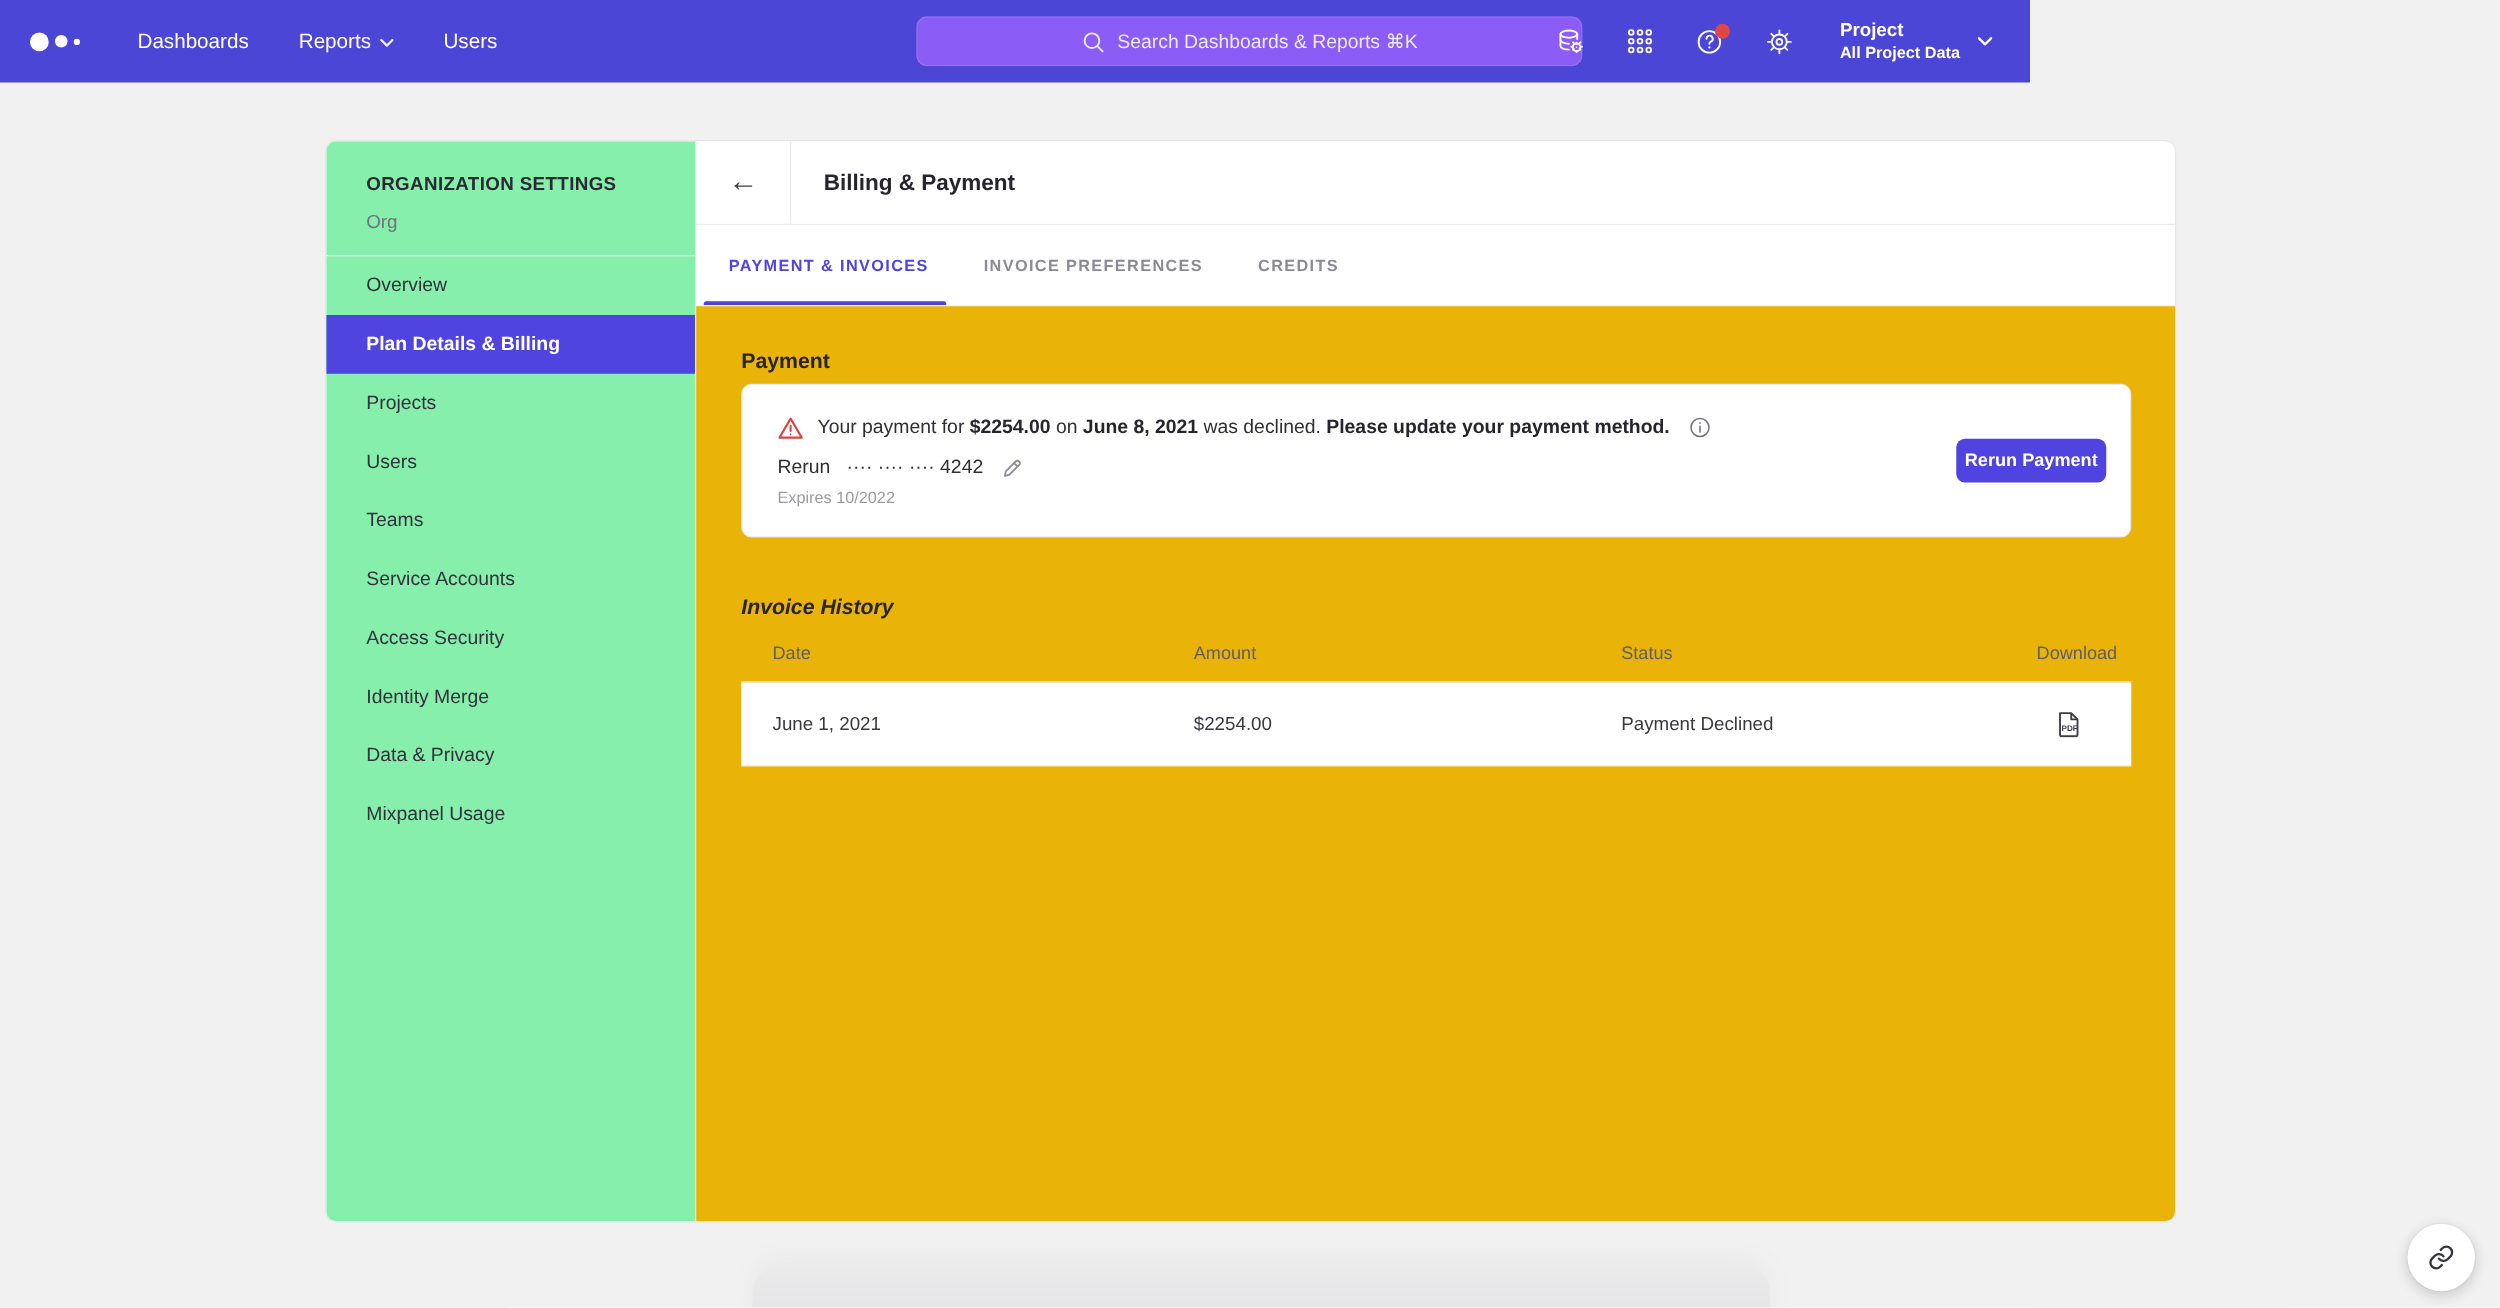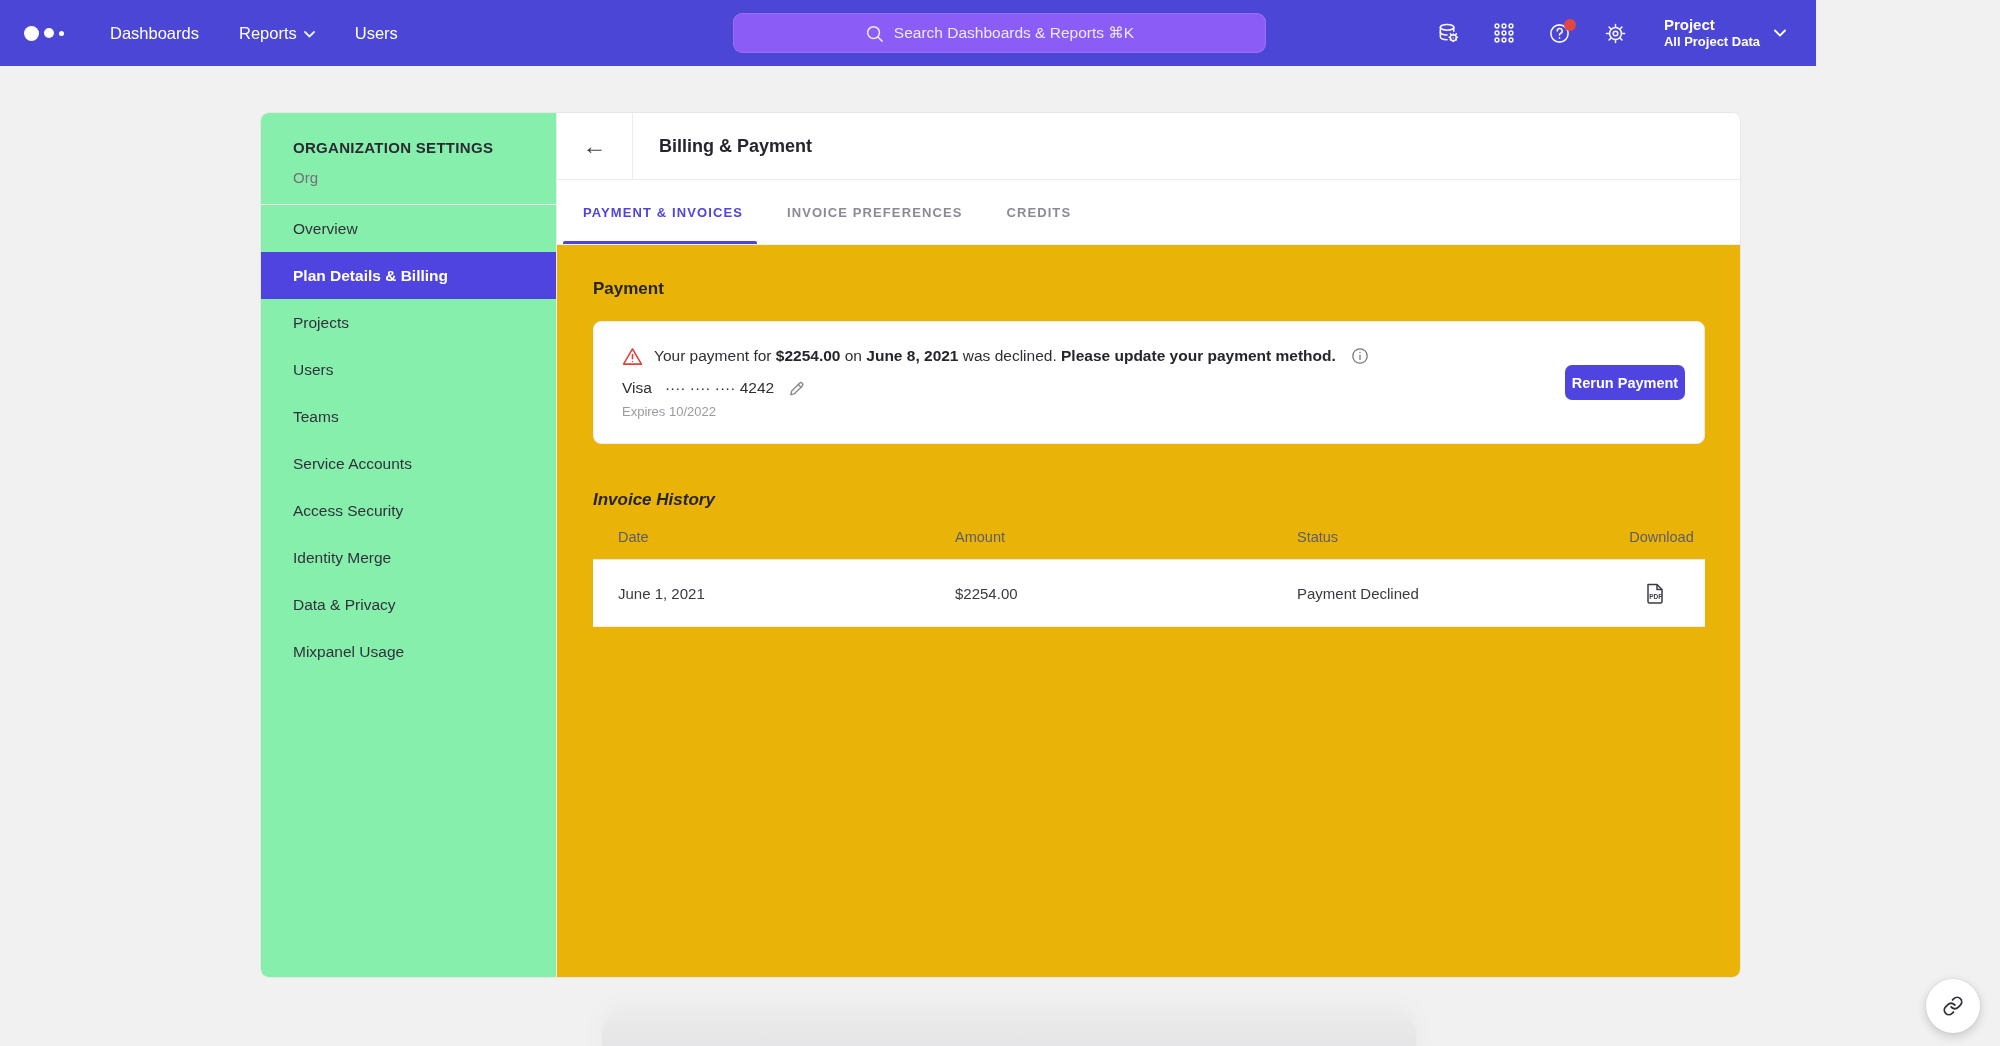--- a/index.html
+++ b/index.html
@@ -7,21 +7,21 @@
   body {
     font-family:"Liberation Sans", sans-serif;
     background:#f2f1f1;
     position:relative;
     color:#2b2a33;
   }
   svg { display:block; }
 
   
   .navbar {
-    position:absolute; left:0; top:0; width:1816px; height:66px;
+    position:absolute; left:0; top:0; width:1624px; height:66px;
     background:#4b46d6; display:flex; align-items:center; color:#fff;
   }
   .nav-left { display:flex; align-items:center; gap:40px; padding-left:24px; }
   .logo { display:flex; align-items:center; gap:5px; width:46px; cursor:pointer; }
   .logo .d1{ width:15px;height:15px;border-radius:50%;background:#fff;}
   .logo .d2{ width:10px;height:10px;border-radius:50%;background:#fff;}
   .logo .d3{ width:5px;height:5px;border-radius:50%;background:#fff;}
   .nav-link { font-size:16.5px; font-weight:500; color:#fff; cursor:pointer; display:flex; align-items:center; gap:7px; }
   .nav-chevron { opacity:.9; margin-top:2px; }
 
@@ -70,21 +70,21 @@
   .tabs-row { height:65px; display:flex; align-items:stretch; gap:40px; padding-left:24px; background:#fff; border-bottom:1px solid #f0eff1; flex:none; }
   .tab { display:flex; align-items:center; font-size:13px; font-weight:700; letter-spacing:1.1px; color:#8b8a94; cursor:pointer; position:relative; padding:0 2px; }
   .tab.active { color:#4f44e0; }
   .tab.active::after { content:""; position:absolute; left:-18px; right:-12px; bottom:0; height:3px; background:#4f44e0; border-radius:2px 2px 0 0; }
 
   .content { flex:1; background:#eab308; padding:34px 36px 0 36px; overflow:hidden; }
   .section-title { font-size:17px; font-weight:700; color:#26252e; }
 
   
   .payment-card {
-    margin-top:22px; width:1112px; height:123px; background:#fff;
+    margin-top:8px; width:1112px; height:123px; background:#fff;
     border:1px solid #e9e8ea; border-radius:8px;
     display:flex; align-items:center; justify-content:space-between;
     padding:0 19px 0 28px;
     gap:44px;
   }
   .payment-info { display:flex; flex-direction:column; justify-content:center; }
   .warning-line { display:flex; align-items:center; gap:11px; font-size:15.5px; color:#2f2e38; }
   .warning-line b { font-weight:700; color:#26252e; }
   .warn-tri { color:#d8453e; flex:none; }
   .info-icon { color:#77767f; margin-left:4px; flex:none; cursor:pointer; }
@@ -253,21 +253,21 @@
             <span>
               <span>Your payment for </span><b>$2254.00</b><span> on </span><b>June 8, 2021</b><span> was declined. </span><b>Please update your payment method.</b>
             </span>
             <svg class="info-icon" width="18" height="18" viewBox="0 0 20 20" fill="none" stroke="currentColor" stroke-width="1.4">
               <circle cx="10" cy="10" r="8"></circle>
               <line x1="10" y1="9" x2="10" y2="14" stroke-linecap="round"></line>
               <circle cx="10" cy="6" r="0.8" fill="currentColor" stroke="none"></circle>
             </svg>
           </div>
           <div class="cc-line">
-            <span>Visa</span>
+            <span>Rerun</span>
             <span>···· ···· ···· 4242</span>
             <svg class="edit-icon" width="19" height="19" viewBox="0 0 20 20" fill="none" stroke="currentColor" stroke-width="1.5" stroke-linejoin="round" stroke-linecap="round">
               <path d="M4 16.5l0.9-3.8 8.3-8.3c.9-.9 2.1-.9 2.9 0 .8.8.8 2 0 2.9l-8.3 8.3-3.8.9z"></path>
               <line x1="11.9" y1="5.7" x2="14.8" y2="8.6"></line>
             </svg>
           </div>
           <div class="expires-line">Expires 10/2022</div>
         </div>
         <button class="rerun-btn">Rerun Payment</button>
       </div>

